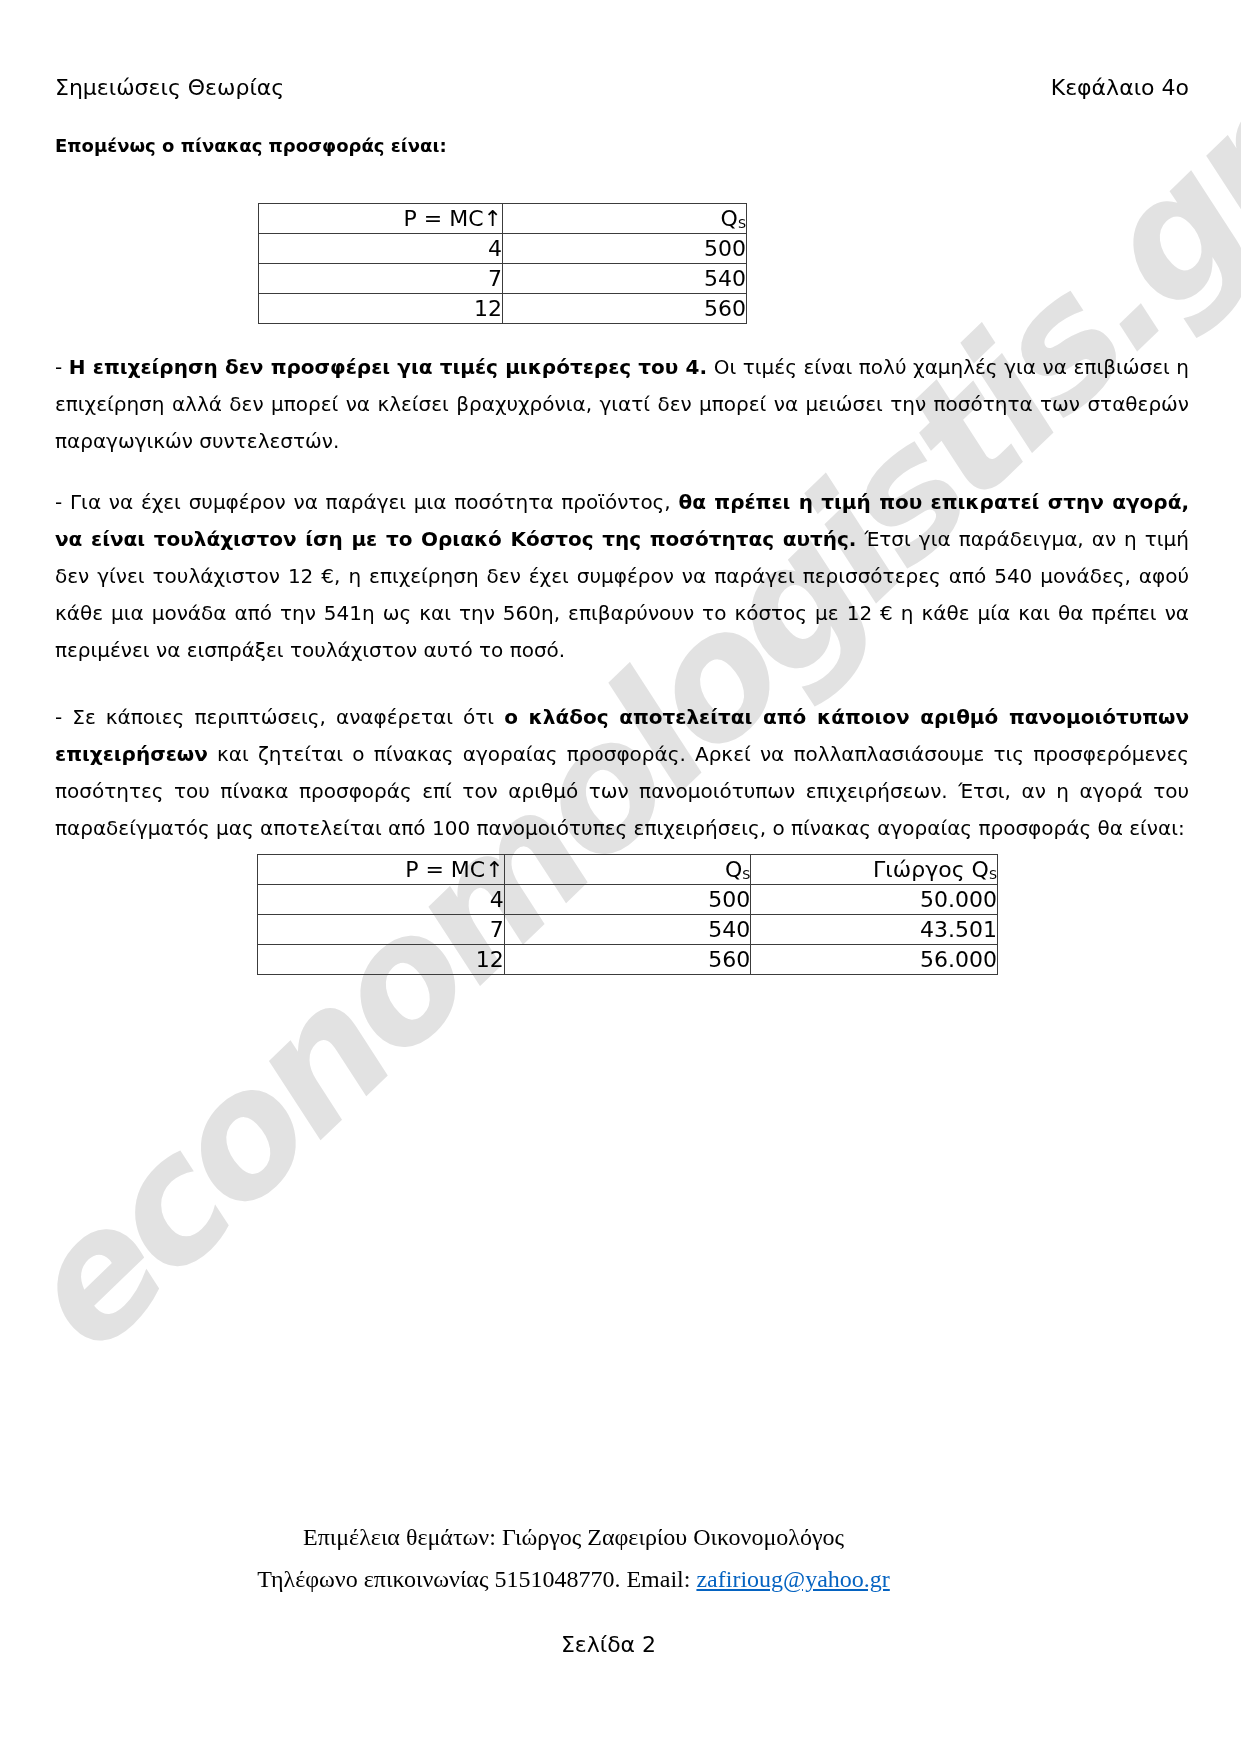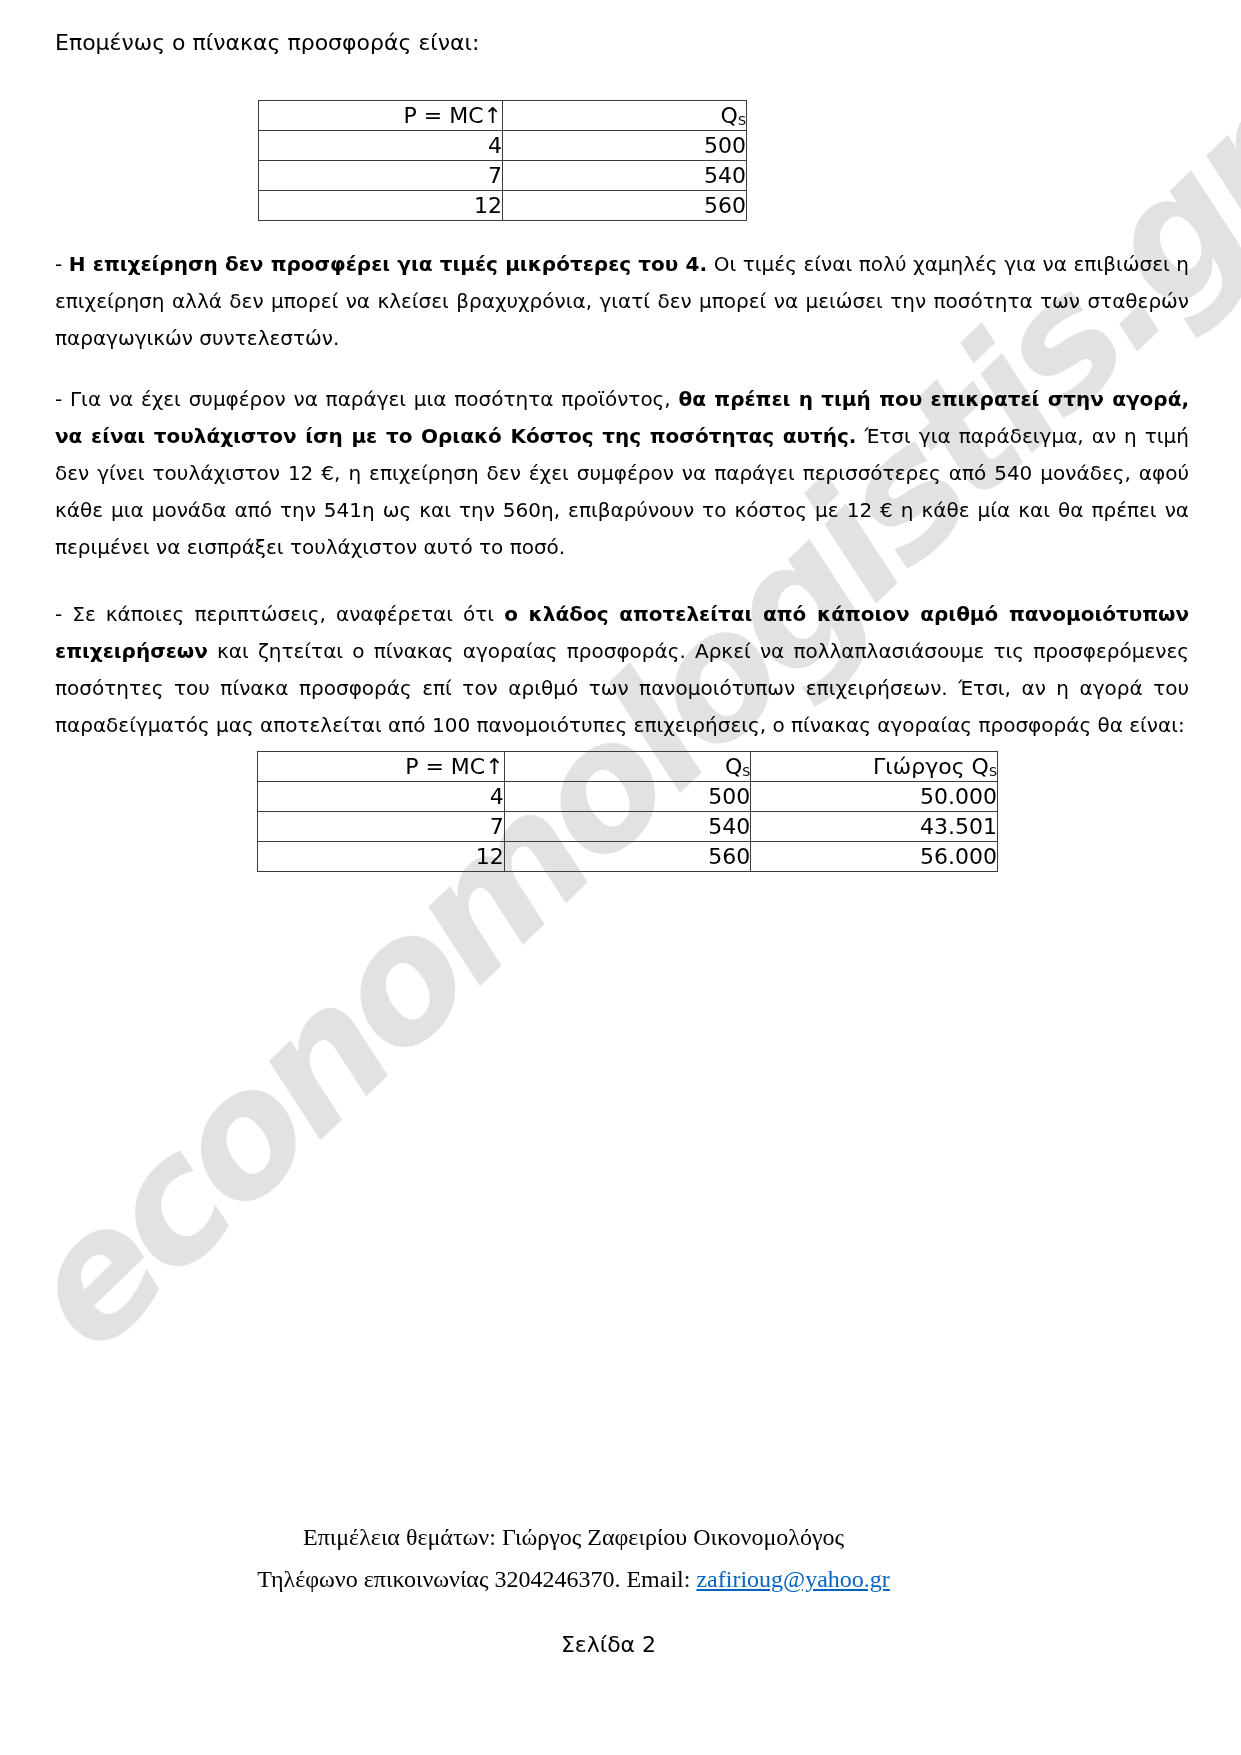--- a/index.html
+++ b/index.html
@@ -37,22 +37,23 @@
   }
   .header-row {
     display: flex;
     justify-content: space-between;
     padding-top: 73px;
     font-size: 22px;
     line-height: 30px;
   }
   .intro {
     margin: 28px 0 0 0;
-    font-size: 22px;
+    font-size: 18px;
     line-height: 30px;
+    font-weight: bold;
   }
   table.tbl {
     border-collapse: collapse;
     table-layout: fixed;
   }
   .tbl-supply { margin: 42px 0 0 203px; width: 489px; }
   .tbl-market { margin: 7px 0 0 202px; width: 741px; }
   .tbl th, .tbl td {
     border: 1.5px solid var(--table-border, #3c3c3c);
     height: 30px;
@@ -100,20 +101,24 @@
 </style>
 </head>
 <body>
 
 <div class="page">
 
   <div class="watermark">economologistis.gr</div>
 
   <div class="content">
 
+    <div class="header-row">
+      <span>Σημειώσεις Θεωρίας</span>
+      <span>Κεφάλαιο 4ο</span>
+    </div>
 
     <p class="intro">Επομένως ο πίνακας προσφοράς είναι:</p>
 
     <table class="tbl tbl-supply">
         <thead>
           <tr>
             <th><span>P = MC↑</span></th>
             <th><span>Q</span><span class="sub">S</span></th>
           </tr>
         </thead>
@@ -163,18 +168,18 @@
             <td>560</td>
             <td>56.000</td>
           </tr>
         </tbody>
       </table>
 
   </div>
 
   <div class="footer">
     <div>Επιμέλεια θεμάτων: Γιώργος Ζαφειρίου Οικονομολόγος</div>
-    <div><span>Τηλέφωνο επικοινωνίας 3204246370. Email: </span><a class="email" href="#">zafirioug@yahoo.gr</a></div>
+    <div><span>Τηλέφωνο επικοινωνίας 5151048770. Email: </span><a class="email" href="#">zafirioug@yahoo.gr</a></div>
   </div>
 
   <div class="page-number">Σελίδα 2</div>
 
 </div>
 
 </body></html>

